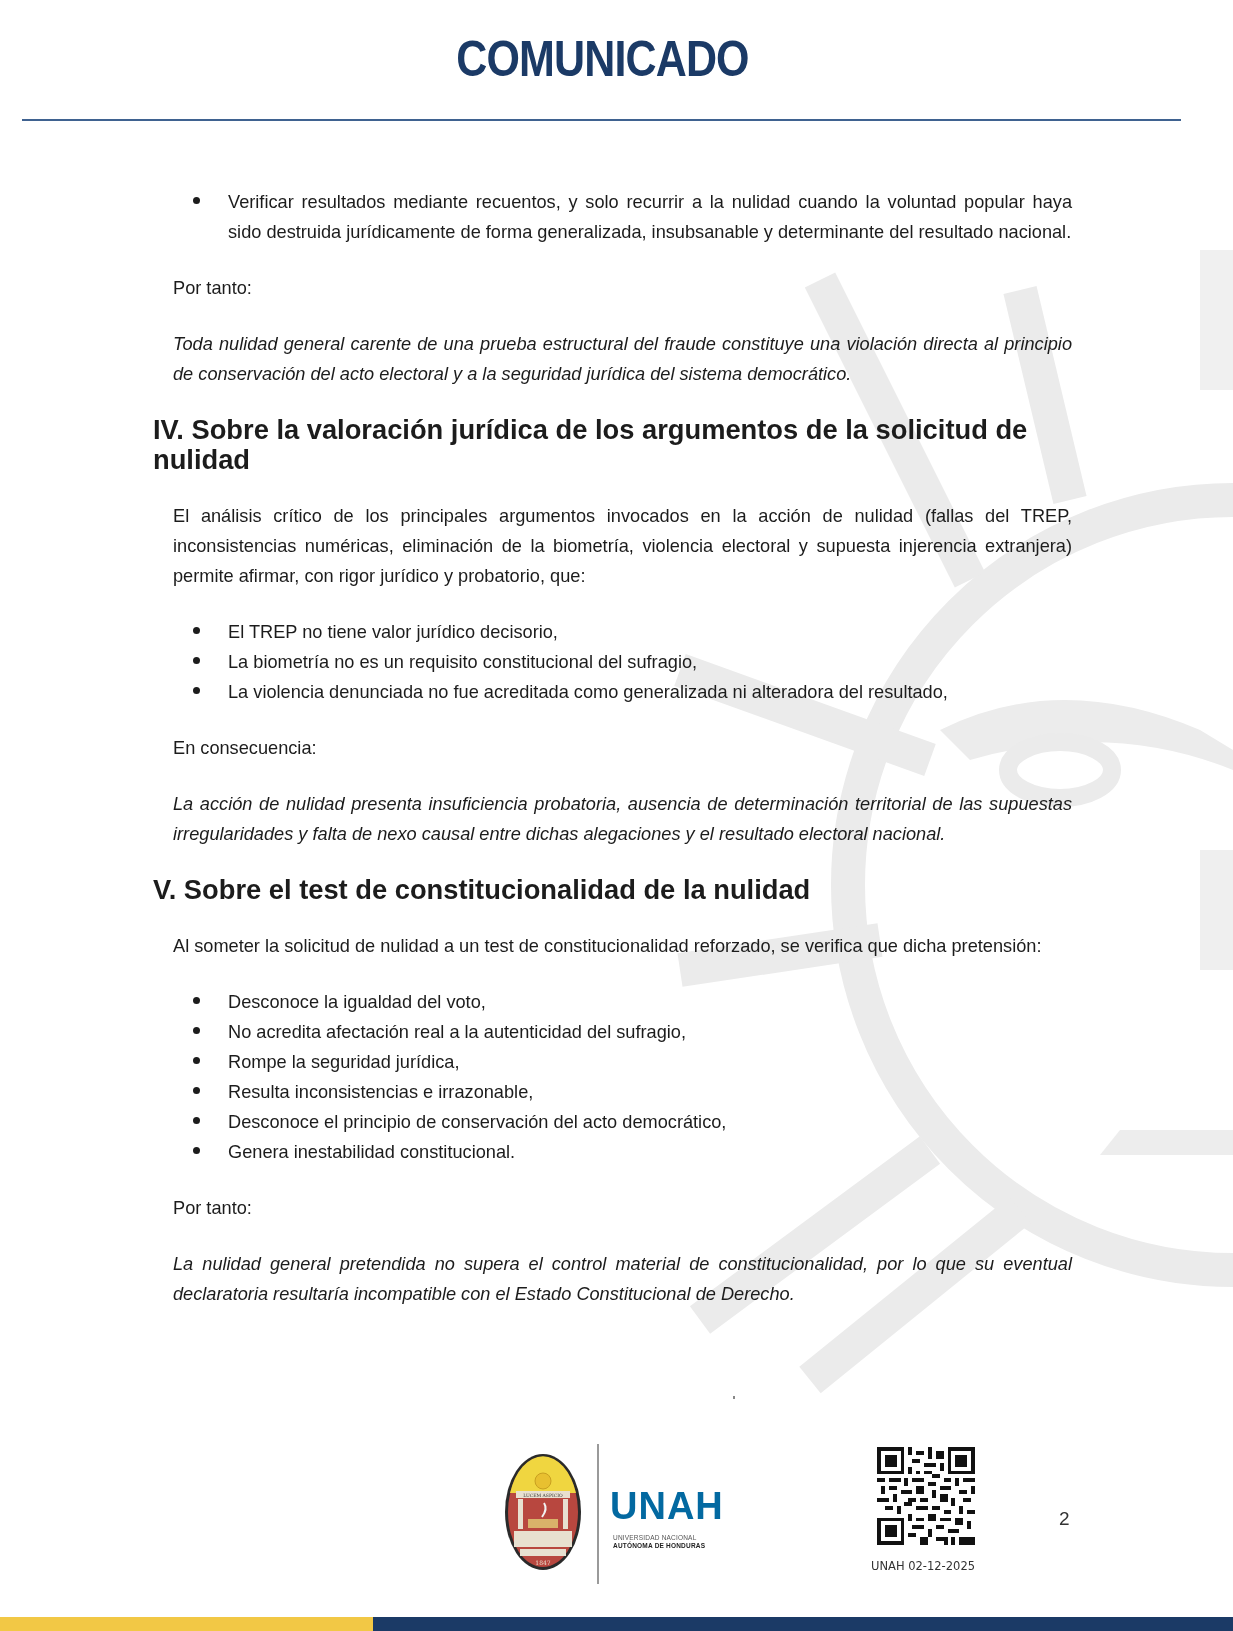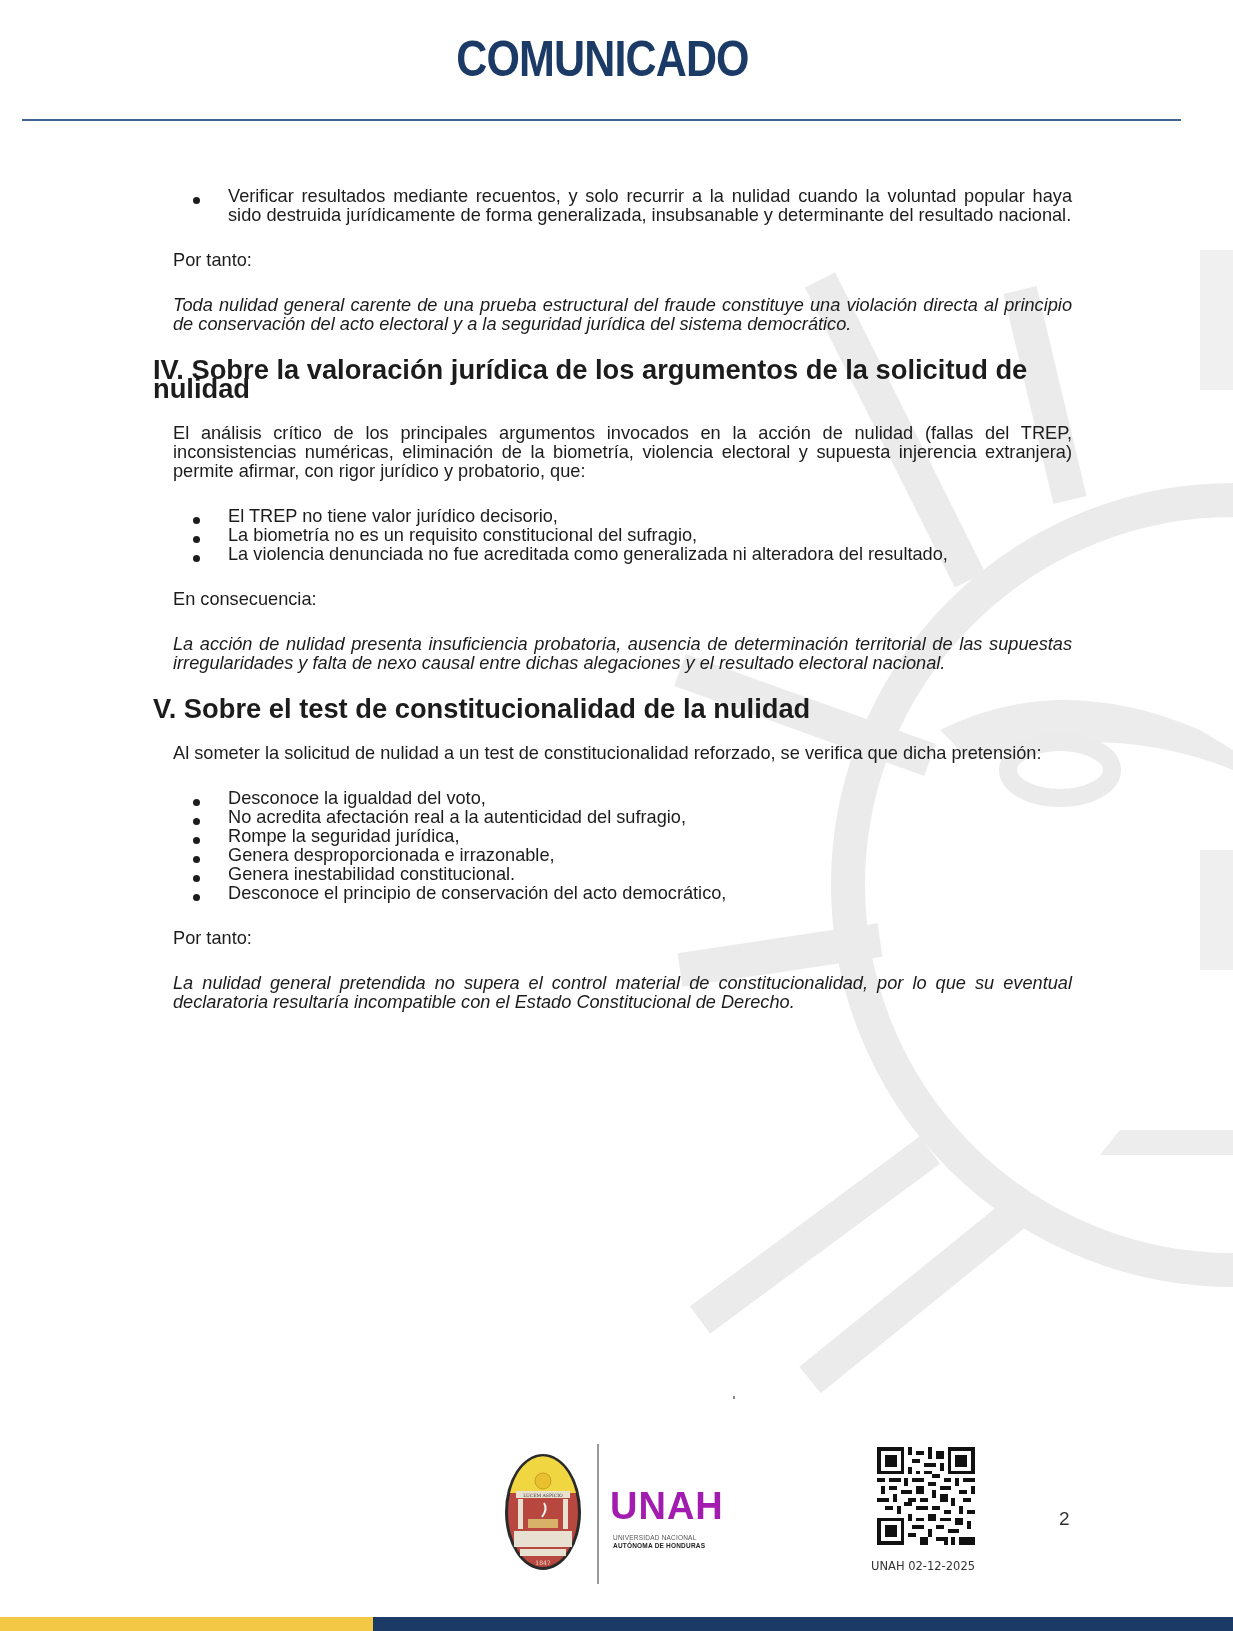--- a/index.html
+++ b/index.html
@@ -8,36 +8,36 @@
 
     .watermark { position: absolute; left: 640px; top: 250px; width: 593px; height: 1170px; z-index: 0; }
 
     .header-title {
       position: absolute; top: 30px; left: 0; width: 1205px; text-align: center;
       font-family: "Liberation Sans", sans-serif; font-weight: bold; font-size: 50px;
       color: #1b3a66; letter-spacing: -1px; transform: scaleX(0.86); transform-origin: center;
     }
     .header-rule { position: absolute; top: 119px; left: 22px; width: 1159px; height: 2px; background: #3f6290; }
 
-    .content { position: absolute; top: 187px; left: 153px; width: 919px; z-index: 1; font-size: 18.2px; line-height: 19px; }
+    .content { position: absolute; top: 187px; left: 153px; width: 919px; z-index: 1; font-size: 18.2px; line-height: 30px; }
     .para { margin-bottom: 26px; text-align: justify; margin-left: 20px; }
     .para.italic { font-style: italic; }
     .heading { font-weight: bold; margin-bottom: 26px; }
     ul.bullets { list-style: none; margin-bottom: 26px; }
     ul.bullets li { position: relative; padding-left: 75px; text-align: justify; }
     ul.bullets li::before {
       content: ""; position: absolute; left: 40px; top: 10px; width: 7px; height: 7px;
       border-radius: 50%; background: #1c1c1c;
     }
     .stray-dot { position: absolute; left: 733px; top: 1396px; width: 2px; height: 3px; background: #888; }
 
     .footer-logos { position: absolute; top: 1440px; left: 500px; width: 240px; height: 150px; }
     .seal { position: absolute; left: 4px; top: 13px; width: 78px; height: 118px; }
     .logo-divider { position: absolute; left: 97px; top: 4px; width: 2px; height: 140px; background: #9a9a9a; }
-    .unah-word { position: absolute; left: 110px; top: 45px; font-size: 38px; font-weight: bold; color: #a21caf; letter-spacing: 1px; }
+    .unah-word { position: absolute; left: 110px; top: 45px; font-size: 38px; font-weight: bold; color: #0369a1; letter-spacing: 1px; }
     .unah-sub1 { position: absolute; left: 113px; top: 94px; font-size: 6.5px; color: #555; letter-spacing: 0.2px; }
     .unah-sub2 { position: absolute; left: 113px; top: 102px; font-size: 6.5px; font-weight: bold; color: #222; letter-spacing: 0.2px; }
 
     .qr { position: absolute; left: 877px; top: 1447px; width: 98px; height: 98px; }
     .qr-caption { position: absolute; left: 871px; top: 1559px; font-family: "DejaVu Sans", sans-serif; font-size: 11.5px; color: #333; }
     .page-number { position: absolute; left: 1059px; top: 1508px; font-size: 19px; color: #333; }
 
     .bar-yellow { position: absolute; left: 0; top: 1617px; width: 373px; height: 14px; background: #f2c845; }
     .bar-blue { position: absolute; left: 373px; top: 1617px; width: 860px; height: 14px; background: #1b3a66; }
   </style>
@@ -81,23 +81,23 @@
   </ul>
   <p class="para">En consecuencia:</p>
   <p class="para italic">La acción de nulidad presenta insuficiencia probatoria, ausencia de determinación territorial de las supuestas irregularidades y falta de nexo causal entre dichas alegaciones y el resultado electoral nacional.</p>
 
   <h2 class="heading">V. Sobre el test de constitucionalidad de la nulidad</h2>
   <p class="para">Al someter la solicitud de nulidad a un test de constitucionalidad reforzado, se verifica que dicha pretensión:</p>
   <ul class="bullets">
     <li>Desconoce la igualdad del voto,</li>
     <li>No acredita afectación real a la autenticidad del sufragio,</li>
     <li>Rompe la seguridad jurídica,</li>
-    <li>Genera desproporcionada e irrazonable,</li>
+    <li>Resulta inconsistencias e irrazonable,</li>
+    <li>Desconoce el principio de conservación del acto democrático,</li>
     <li>Genera inestabilidad constitucional.</li>
-    <li>Desconoce el principio de conservación del acto democrático,</li>
   </ul>
   <p class="para">Por tanto:</p>
   <p class="para italic">La nulidad general pretendida no supera el control material de constitucionalidad, por lo que su eventual declaratoria resultaría incompatible con el Estado Constitucional de Derecho.</p>
 </div>
 
 <div class="stray-dot"></div>
 
 <div class="footer-logos">
   <svg class="seal" viewBox="0 0 78 118" xmlns="http://www.w3.org/2000/svg">
     <ellipse cx="39" cy="59" rx="38" ry="58" fill="#2a2a2a"></ellipse>

